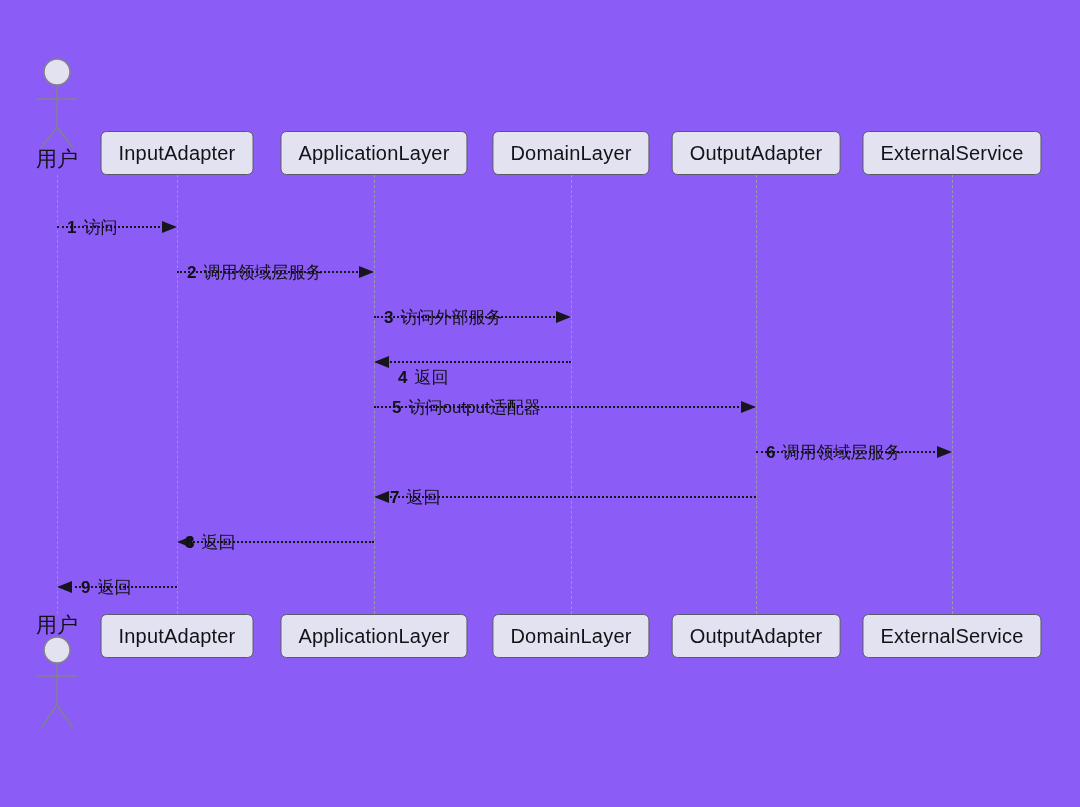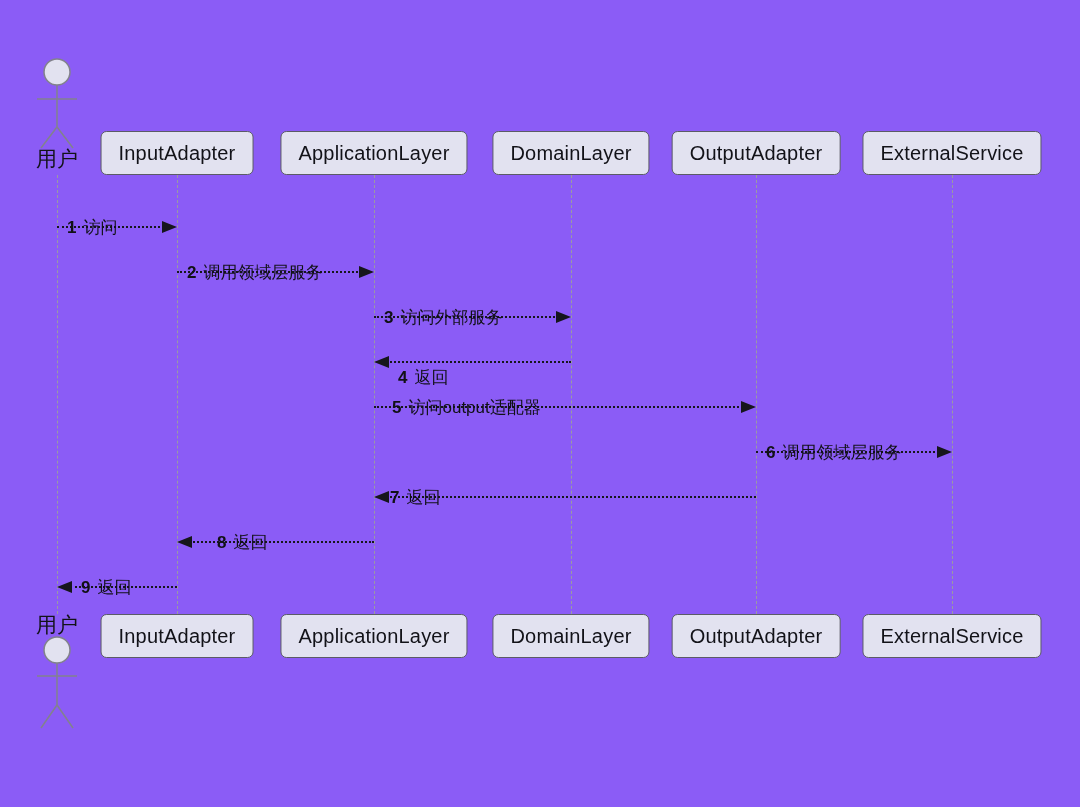--- a/index.html
+++ b/index.html
@@ -125,18 +125,18 @@
       <div class="arrowhead right" style="left: 741px; top: 401px;"></div>
       <div class="msg-label" style="left: 392px; top: 381px;"><span class="msg-num">5</span><span>访问output适配器</span></div>
       <div class="msg-line" style="left: 756px; width: 183px; top: 451px;"></div>
       <div class="arrowhead right" style="left: 937px; top: 446px;"></div>
       <div class="msg-label" style="left: 766px; top: 426px;"><span class="msg-num">6</span><span>调用领域层服务</span></div>
       <div class="msg-line" style="left: 387px; width: 369px; top: 496px;"></div>
       <div class="arrowhead left" style="left: 374px; top: 491px;"></div>
       <div class="msg-label" style="left: 390px; top: 471px;"><span class="msg-num">7</span><span>返回</span></div>
       <div class="msg-line" style="left: 190px; width: 184px; top: 541px;"></div>
       <div class="arrowhead left" style="left: 177px; top: 536px;"></div>
-      <div class="msg-label" style="left: 217px; top: 516px;"><span class="msg-num">8</span><span>返回</span></div>
+      <div class="msg-label" style="left: 185px; top: 516px;"><span class="msg-num">8</span><span>返回</span></div>
       <div class="msg-line" style="left: 70px; width: 107px; top: 586px;"></div>
       <div class="arrowhead left" style="left: 57px; top: 581px;"></div>
       <div class="msg-label" style="left: 81px; top: 561px;"><span class="msg-num">9</span><span>返回</span></div>
     </div>
 </div>
 
 </body></html>

